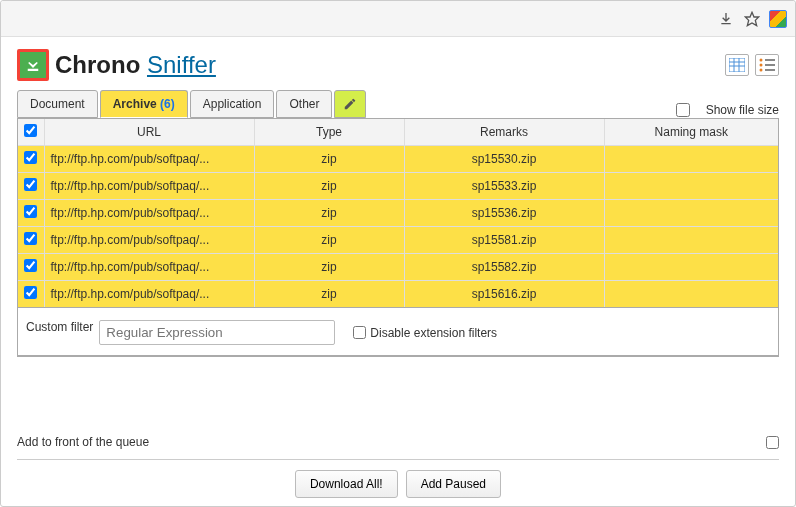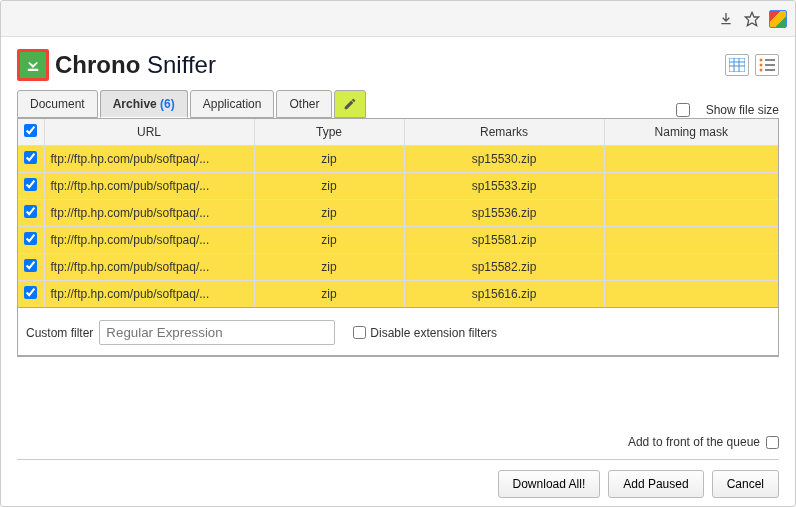--- a/index.html
+++ b/index.html
@@ -5,56 +5,56 @@
 * { box-sizing: border-box; margin: 0; padding: 0; }
 body { font-family: Arial, sans-serif; font-size: 12px; background: #fff; color: #333; width: 796px; height: 507px; overflow: hidden; position: relative; border: 1px solid #ccc; border-radius: 3px; }
 .toolbar { height: 36px; border-bottom: 1px solid #e0e0e0; background: #f5f5f5; display: flex; justify-content: flex-end; align-items: center; padding: 0 8px; gap: 8px; border-radius: 3px 3px 0 0; }
 .toolbar .ticon { width: 18px; height: 18px; display: flex; align-items: center; justify-content: center; color: #555; }
 .content { padding: 12px 16px 8px; display: flex; flex-direction: column; height: calc(100% - 36px); }
 .header { display: flex; align-items: center; justify-content: space-between; margin-bottom: 8px; }
 .logo-title { display: flex; align-items: center; gap: 6px; }
 .logo { width: 32px; height: 32px; background: #4caf50; border: 3px solid #f44336; border-radius: 2px; position: relative; display: flex; align-items: center; justify-content: center; }
 .logo svg { width: 18px; height: 18px; }
 .title { font-size: 24px; color: #222; }
-.title .light { font-weight: 300; color: #0f172a; }
+.title .light { font-weight: 300; color: #0369a1; text-decoration: underline; }
 .header-right { display: flex; gap: 6px; }
 .hicon { width: 24px; height: 22px; border: 1px solid #b0b0b0; border-radius: 2px; display: flex; align-items: center; justify-content: center; background: #fff; }
 .tabs { display: flex; align-items: flex-end; border-bottom: 1px solid transparent; position: relative; }
 .tab { padding: 6px 12px; border: 1px solid #aaa; border-bottom: 1px solid #aaa; background: #f3f3f3; margin-right: 2px; border-radius: 3px 3px 0 0; cursor: pointer; position: relative; top: 1px; }
-.tab.active { background: #e5e5e5; border-bottom: 1px solid #fff; font-weight: bold; z-index: 2; }
+.tab.active { background: #fde047; border-bottom: 1px solid #fff; font-weight: bold; z-index: 2; }
 .tab .count { color: #1a73e8; }
 .tab.edit { background: #d4ed4a; width: 32px; display: flex; align-items: center; justify-content: center; padding: 6px; }
 .filesize { margin-left: auto; display: flex; align-items: center; gap: 16px; }
 .filesize input { width: 14px; height: 14px; }
 .table-wrap { border: 1px solid #aaa; }
 .table { width: 100%; border-collapse: collapse; table-layout: fixed; padding-left: 6px; }
 .table th { background: #f3f3f3; font-weight: normal; border-right: 1px solid #ddd; padding: 5px 6px; text-align: center; }
 .table th:last-child { border-right: none; }
 .table td { padding: 5px 6px; text-align: center; border-top: 1px solid #ddd; border-right: 1px solid #ddd; white-space: nowrap; overflow: hidden; text-overflow: ellipsis; }
 .table td:last-child { border-right: none; }
 .table td.url { text-align: left; }
 .table tr.selected td { background: #fde047; }
 .col-check { width: 26px; }
 .col-url { width: 210px; }
 .col-type { width: 150px; }
 .col-remarks { width: 200px; }
 .col-mask { }
 .filters { border: 1px solid #aaa; border-top: none; padding: 12px 8px 10px; }
 .zipfilter { display: flex; align-items: flex-start; gap: 2px; margin-bottom: 28px; position: relative; }
 .zipfilter .cursor { position: absolute; left: 2px; top: 10px; }
-.customfilter { display: flex; align-items: center; gap: 6px; }
+.customfilter { display: flex; gap: 6px; }
 .customfilter input[type=text] { width: 236px; padding: 4px 6px; border: 1px solid #bbb; border-radius: 2px; color: #0369a1; }
 .disable-ext { display: flex; align-items: center; gap: 4px; margin-left: 12px; }
 .bottom-tabs { display: flex; border: 1px solid #aaa; border-top: none; }
 .btab { padding: 8px 14px; border-right: 1px solid #aaa; cursor: pointer; }
 .btab.active { font-weight: bold; background: #fff; }
 .btab:not(.active) { background: #f3f3f3; }
 .footer { margin-top: auto; padding-top: 10px; }
-.add-front { display: flex; justify-content: flex-end; align-items: center; gap: 6px; margin-bottom: 10px; }
-.footer-bar { border-top: 1px solid #ccc; padding: 10px 0 0; display: flex; justify-content: flex-end; gap: 8px; }
+.add-front { display: flex; justify-content: space-between; align-items: center; gap: 6px; margin-bottom: 10px; }
+.footer-bar { border-top: 1px solid #ccc; padding: 10px 0 0; display: flex; justify-content: center; gap: 8px; }
 .btn { padding: 6px 14px; border: 1px solid #bbb; border-radius: 3px; background: linear-gradient(#fdfdfd, #eee); cursor: pointer; font-size: 12px; }
 input[type=checkbox] { cursor: pointer; }
 </style>
 </head>
 <body>
 
 <div class="toolbar">
   <span class="ticon">
     <svg viewBox="0 0 24 24" width="16" height="16" fill="none" stroke="#555" stroke-width="2">
         <path d="M12 3v12M7 10l5 5 5-5M5 19h14"></path>
@@ -202,16 +202,15 @@
   </div>
 
   <div class="footer">
     <div class="add-front">
       <span>Add to front of the queue</span>
       <input type="checkbox" style="">
     </div>
     <div class="footer-bar">
       <button class="btn">Download All!</button>
       <button class="btn">Add Paused</button>
-      <button class="btn">Cancel</button>
     </div>
   </div>
 </div>
 
 </body></html>

